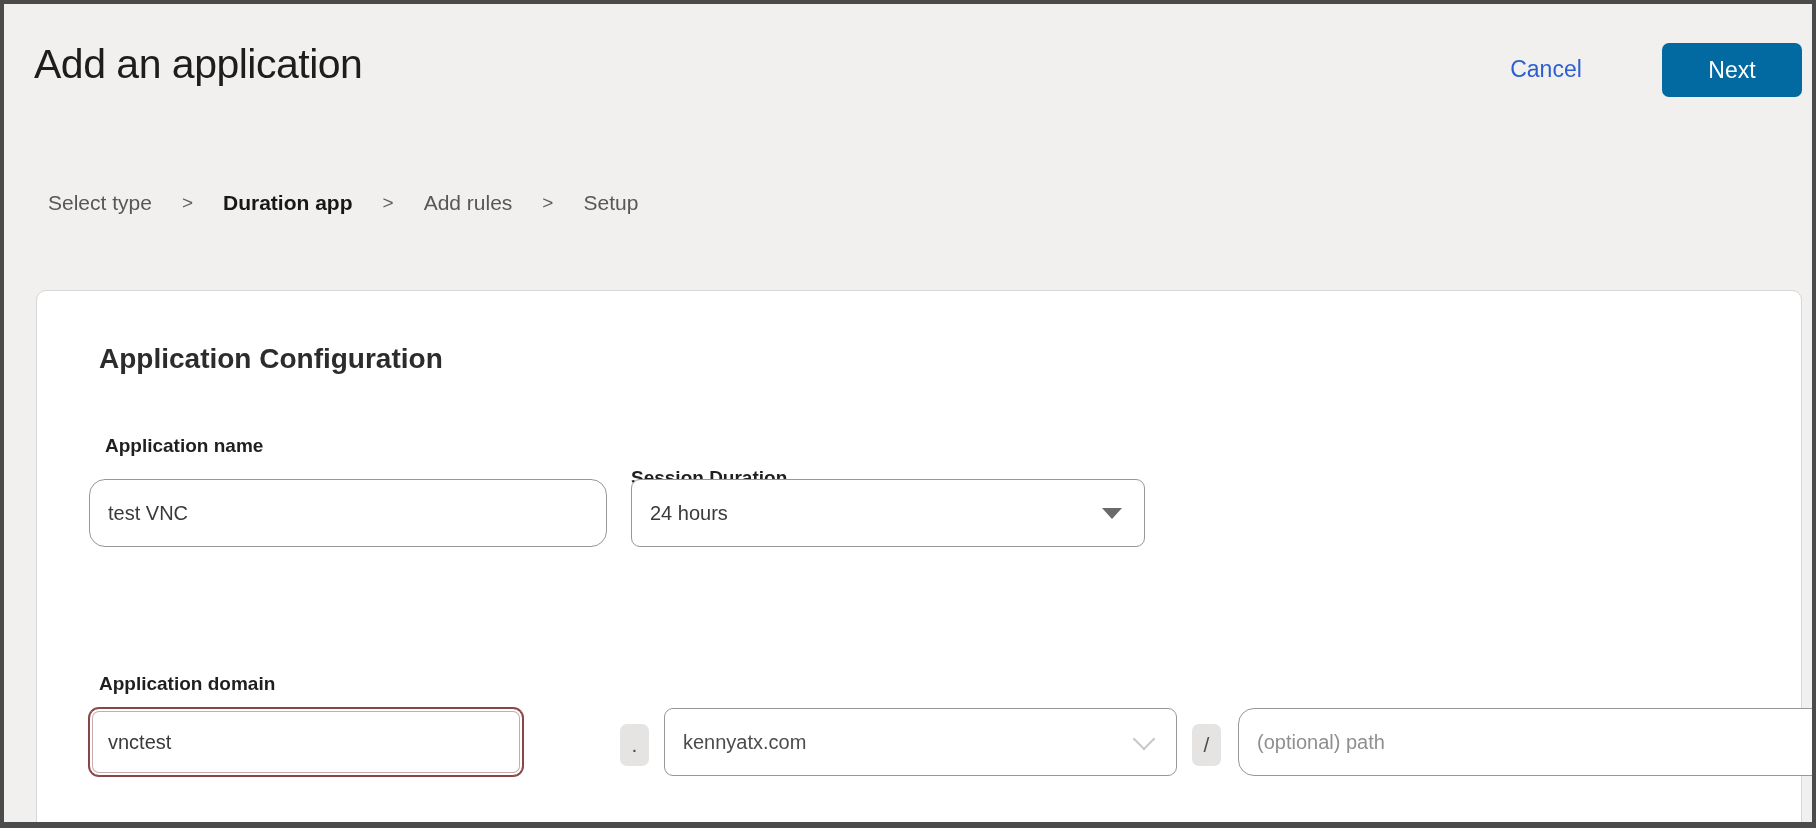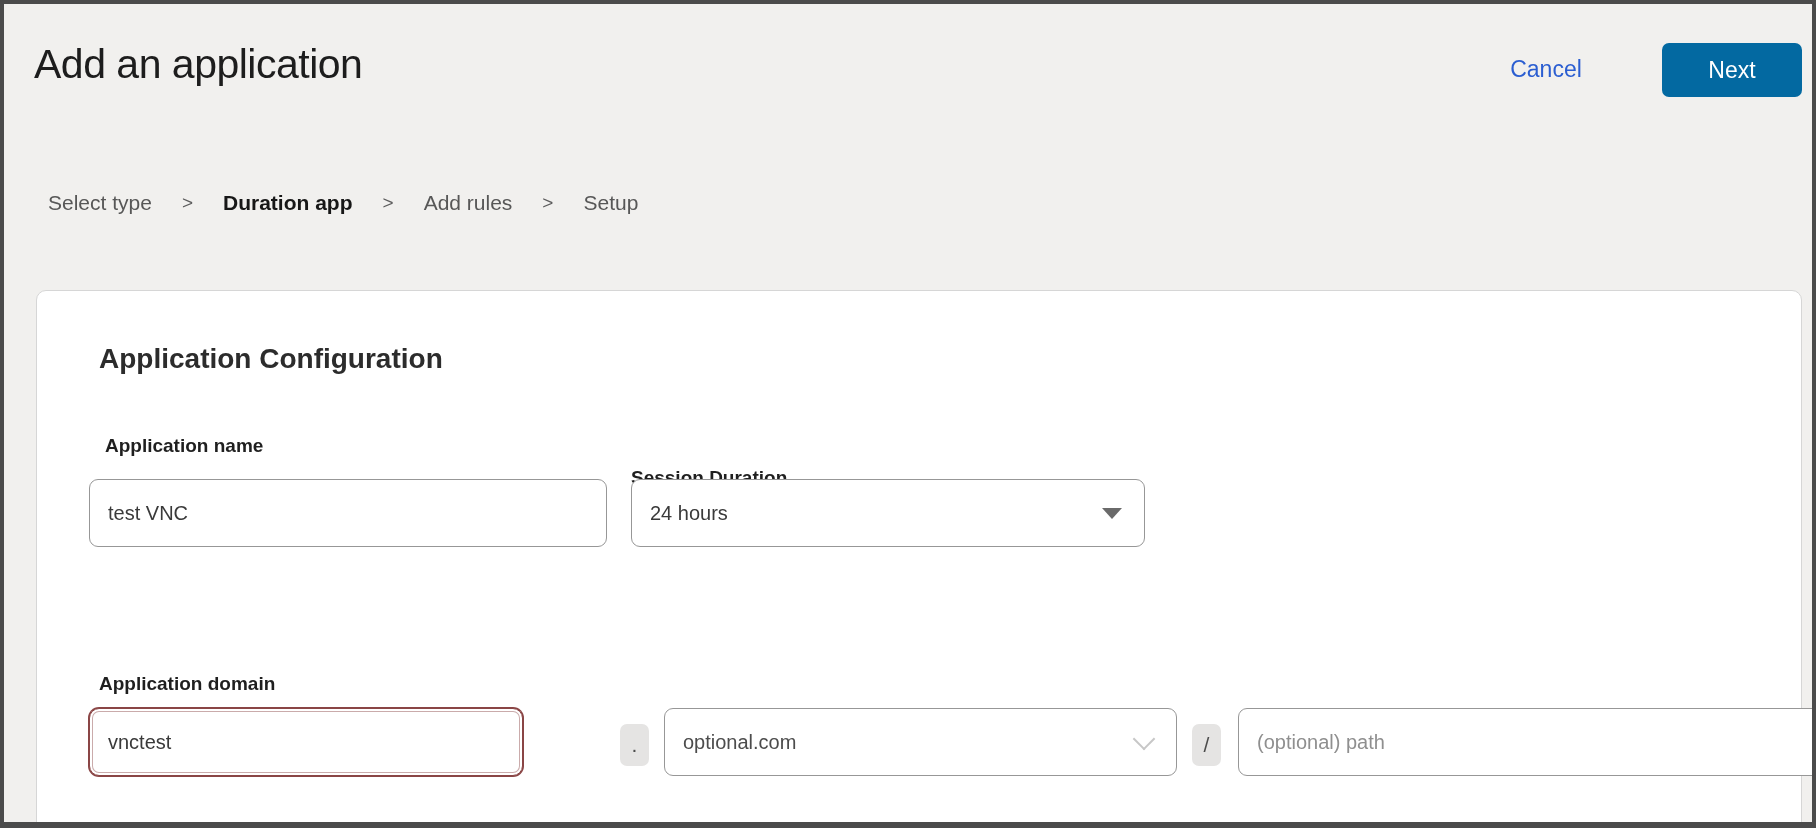--- a/index.html
+++ b/index.html
@@ -61,21 +61,21 @@
     position: absolute; left: 62px; top: 52px;
     font-size: 28px; font-weight: 700; color: #2c2c2c;
   }
   .field-label {
     position: absolute;
     font-size: 19px; font-weight: 700; color: #1f1f1f;
   }
   .text-input {
     position: absolute; box-sizing: border-box;
     height: 68px;
-    border: 1px solid #979797; border-radius: 9px;
+    border: 1px solid #979797; border-radius: 16px;
     background: #ffffff;
     font-family: inherit; font-size: 20px; color: #3a3a3a;
     padding: 0 18px; outline: none;
   }
   .text-input::placeholder { color: #8f8f8f; opacity: 1; }
   .text-input.error {
     border: 1px solid #8a4545;
     box-shadow: 0 0 0 1px #8a4545,
                 inset 0 0 0 2px #ffffff,
                 inset 0 0 0 3px rgba(138,69,69,0.45);
@@ -147,21 +147,21 @@
       <span class="caret-down"></span>
     </div>
 
     <div class="field-label" style="left:62px; top:382px;">Application domain</div>
 
     <input class="text-input error" style="left: 52px; top: 417px; width: 434px;" type="text" value="vnctest">
 
     <div class="sep-chip" style="left:583px;">.</div>
 
     <div class="select-box light" style="left:627px; top:417px; width:513px;">
-      <span class="select-value">optional.com</span>
+      <span class="select-value">kennyatx.com</span>
       <span class="chevron-down"></span>
     </div>
 
     <div class="sep-chip" style="left:1155px;">/</div>
 
     <input class="text-input" style="left: 1201px; top: 417px; width: 589px;" type="text" placeholder="(optional) path">
 
   </div>
 
   <div class="window-border"></div>

